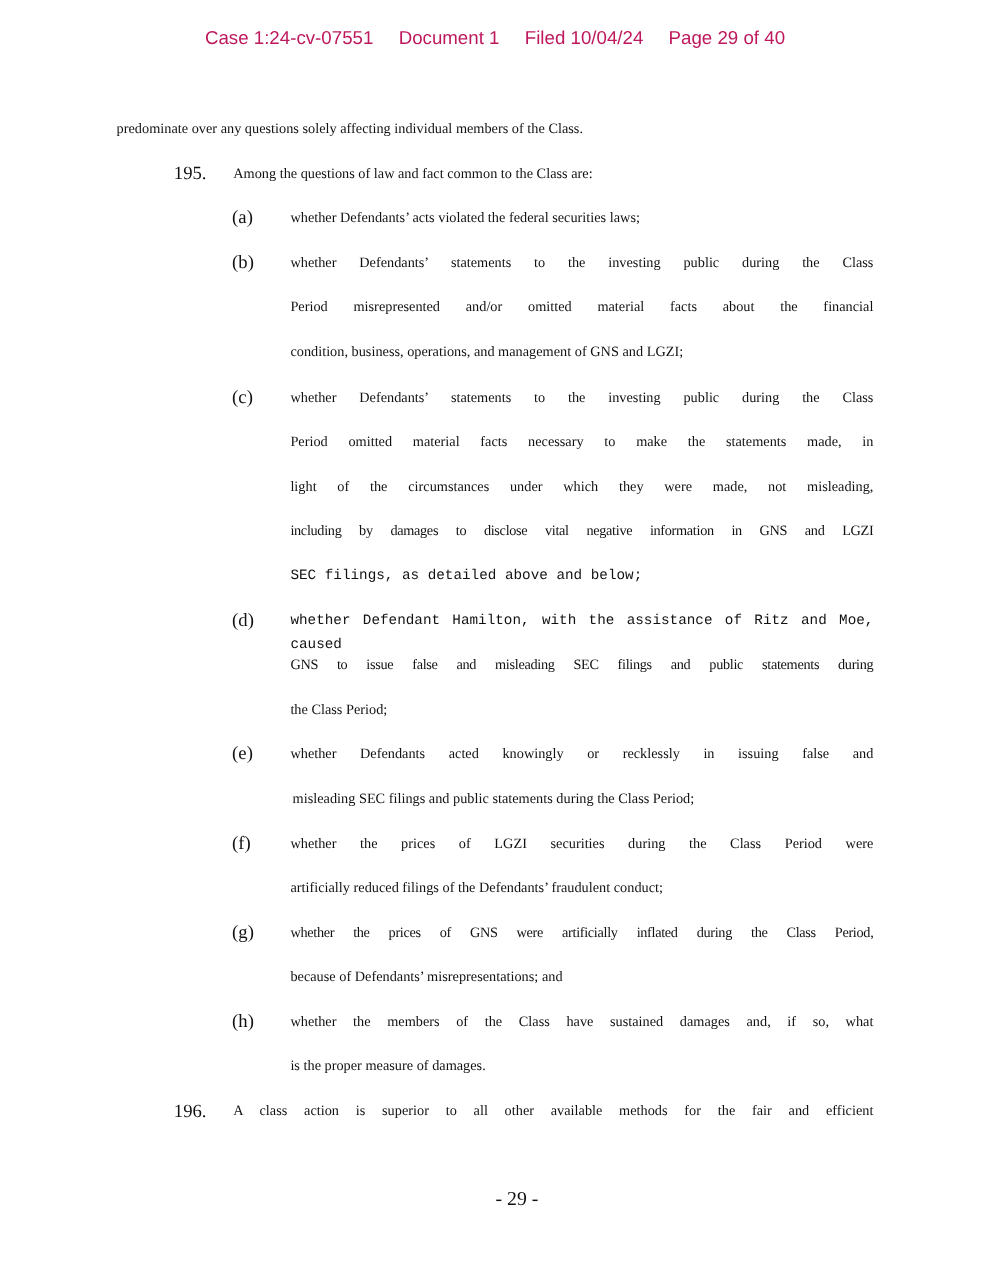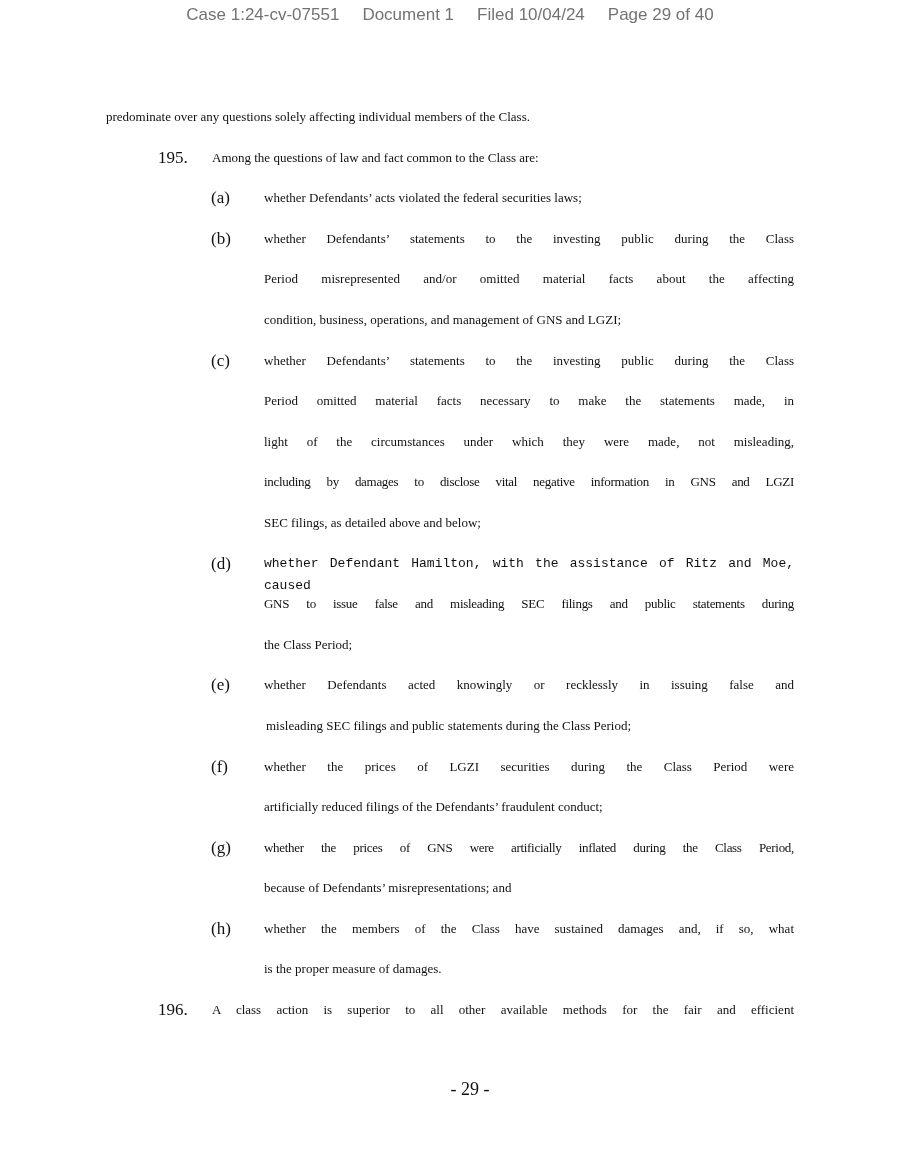--- a/index.html
+++ b/index.html
@@ -10,27 +10,27 @@
   body {
     width: 900px;
     height: 1165px;
     position: relative;
     overflow: hidden;
     font-family: "Liberation Serif", "DejaVu Serif", serif;
     color: #111111;
   }
   .header {
     position: absolute;
-    top: 4px;
+    top: 24px;
     left: 0;
     width: 900px;
     text-align: center;
     font-family: "Liberation Sans", "DejaVu Sans", sans-serif;
     font-size: 17px;
-    color: #737373;
+    color: #be185d;
     white-space: pre;
     line-height: 22px;
   }
   .header span { display: inline-block; }
   .header .gap { width: 23px; }
   .line {
     position: absolute;
     font-size: 13px;
     line-height: 22px;
     white-space: nowrap;
@@ -67,31 +67,31 @@
 <div class="line" style="top:147px; left:212px;">Among the questions of law and fact common to the Class are:</div>
 
 <div>
   <div class="num" style="top:187px; left:211px;">(a)</div>
   <div class="line" style="top:187px; left:264px;">whether Defendants’ acts violated the federal securities laws;</div>
 </div>
 
 <div>
   <div class="num" style="top:228px; left:211px;">(b)</div>
   <div class="line just" style="top:228px; left:264px; width:530px;">whether Defendants’ statements to the investing public during the Class</div>
-  <div class="line just" style="top:268px; left:264px; width:530px;">Period misrepresented and/or omitted material facts about the affecting</div>
+  <div class="line just" style="top:268px; left:264px; width:530px;">Period misrepresented and/or omitted material facts about the financial</div>
   <div class="line" style="top:309px; left:264px;text-align:center;">condition, business, operations, and management of GNS and LGZI;</div>
 </div>
 
 <div>
   <div class="num" style="top:350px; left:211px;">(c)</div>
   <div class="line just" style="top:350px; left:264px; width:530px;">whether Defendants’ statements to the investing public during the Class</div>
   <div class="line just" style="top:390px; left:264px; width:530px;">Period omitted material facts necessary to make the statements made, in</div>
   <div class="line just" style="top:431px; left:264px; width:530px;">light of the circumstances under which they were made, not misleading,</div>
   <div class="line just" style="top:471px; left:264px; width:530px; letter-spacing:-0.3px;">including by damages to disclose vital negative information in GNS and LGZI</div>
-  <div class="line" style="top:512px; left:264px;">SEC filings, as detailed above and below;</div>
+  <div class="line" style="top:512px; left:264px;font-family:Liberation Mono, monospace;">SEC filings, as detailed above and below;</div>
 </div>
 
 <div>
   <div class="num" style="top:553px; left:211px;">(d)</div>
   <div class="line just" style="top:553px; left:264px; width:530px;font-family:Liberation Mono, monospace;">whether Defendant Hamilton, with the assistance of Ritz and Moe, caused</div>
   <div class="line just" style="top:593px; left:264px; width:530px; letter-spacing:-0.3px;">GNS to issue false and misleading SEC filings and public statements during</div>
   <div class="line" style="top:634px; left:264px;">the Class Period;</div>
 </div>
 
 <div>

